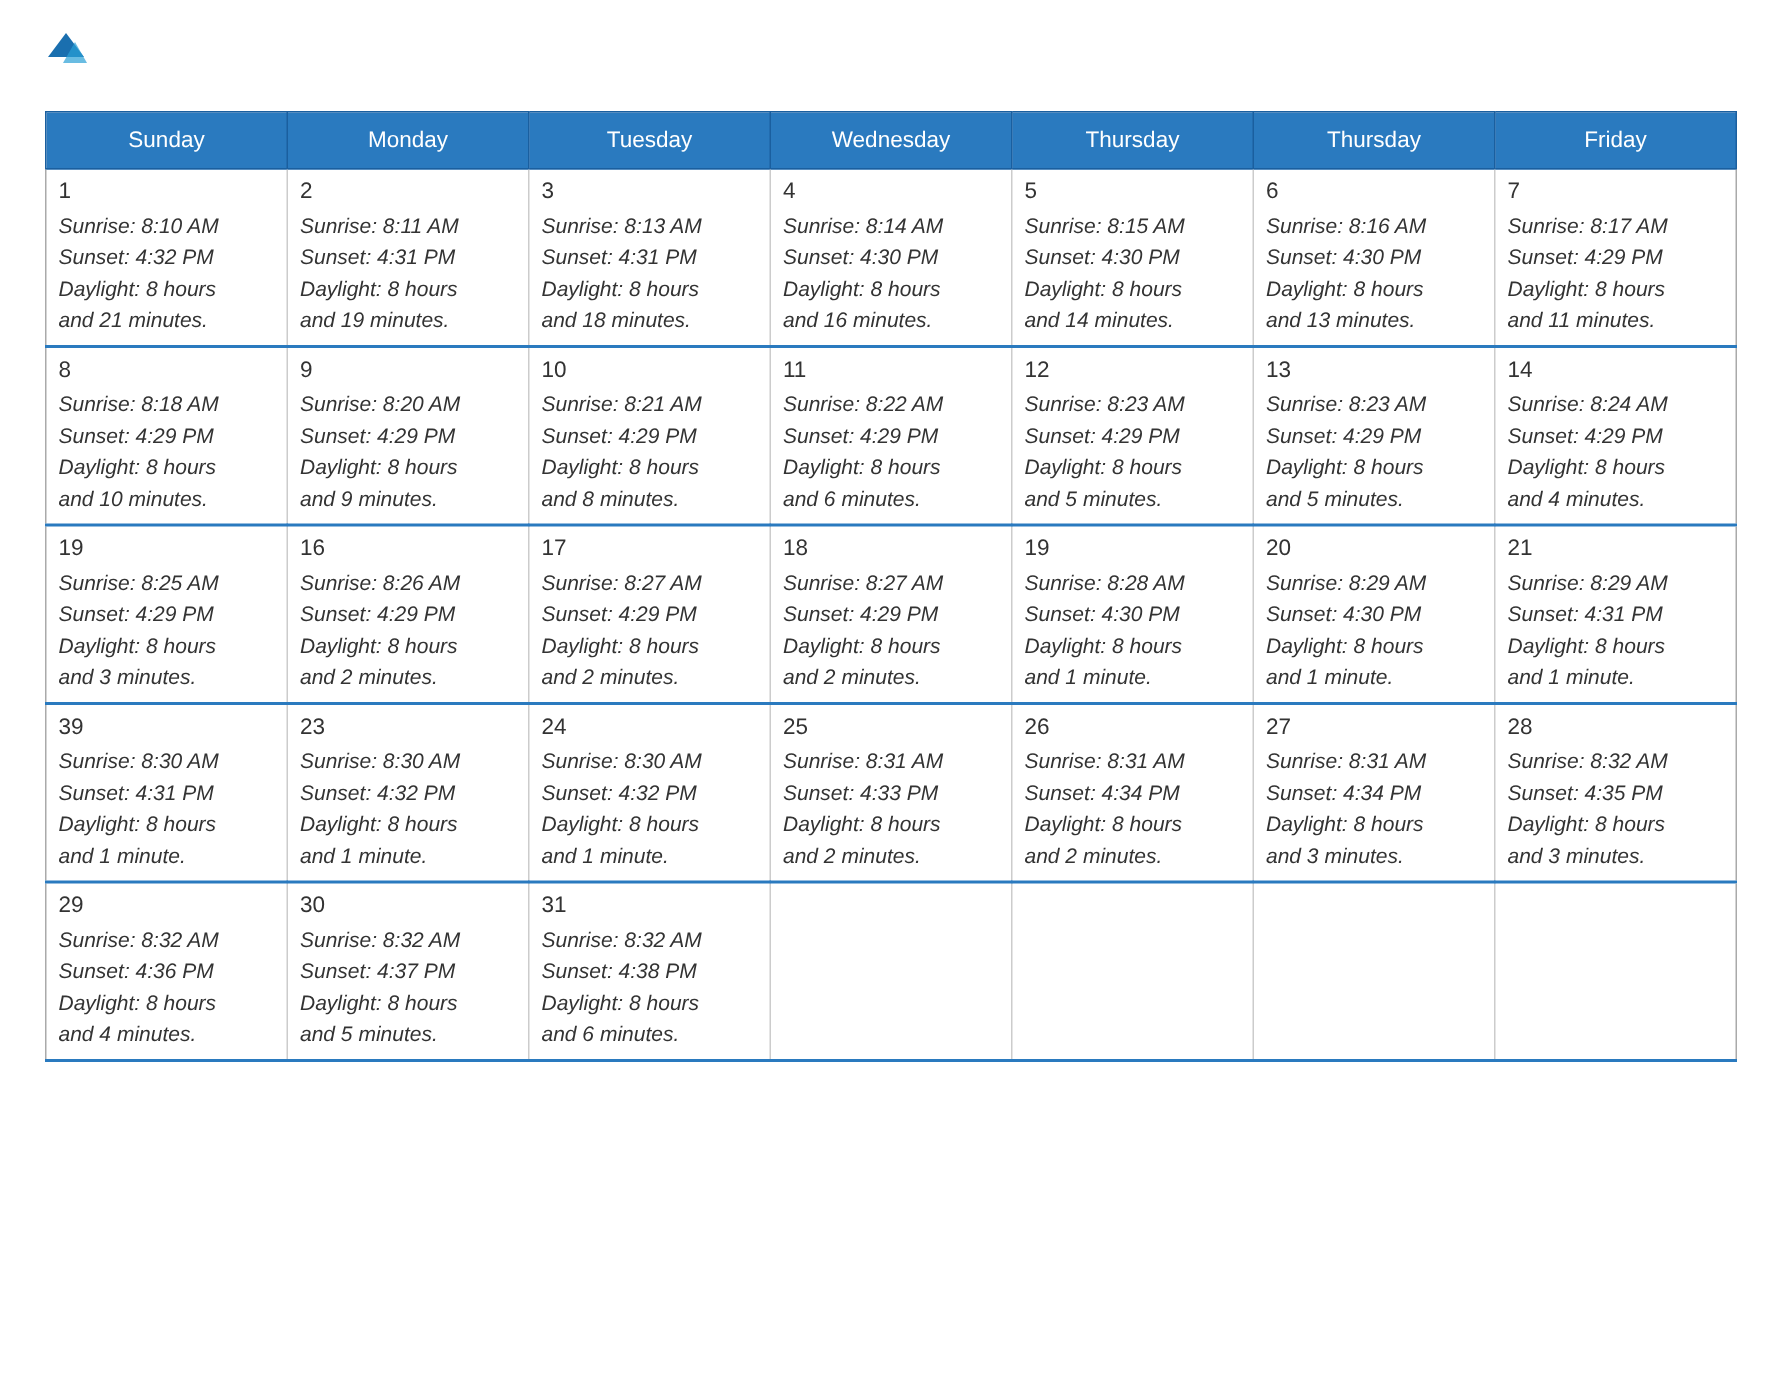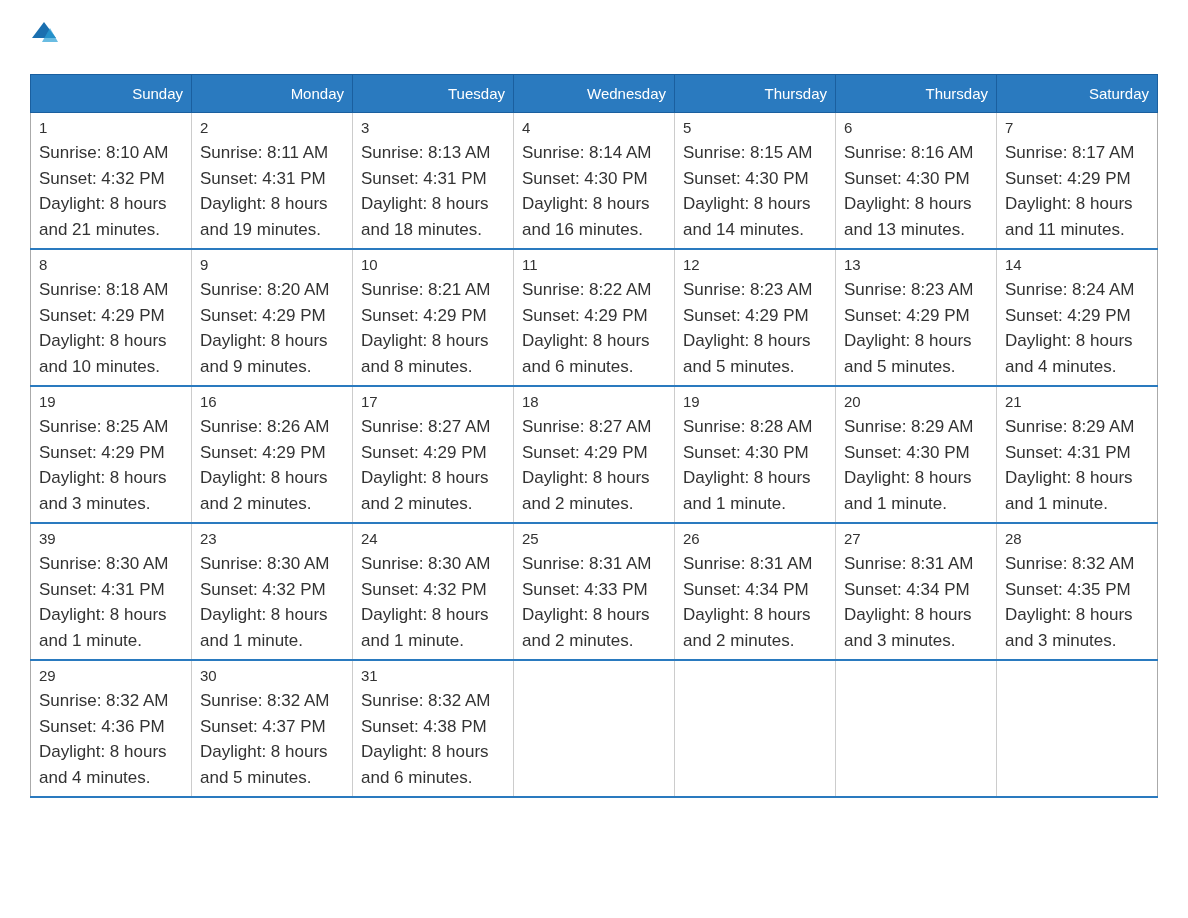--- a/index.html
+++ b/index.html
@@ -57,21 +57,21 @@
       border: 1px solid #aaa;
     }
     .calendar thead tr {
       background-color: #2a7abf;
       color: white;
     }
     .calendar thead th {
       padding: 10px 8px;
       font-size: 15px;
       font-weight: normal;
-      text-align: right;
+      text-align: center;
       border: 1px solid #1a5f9f;
       margin-left: 40px;
     }
     .calendar tbody tr {
       border-bottom: 2px solid #2a7abf;
     }
     .calendar tbody td {
       vertical-align: top;
       padding: 6px 8px;
       font-size: 13px;
@@ -83,22 +83,23 @@
     .calendar tbody td:last-child {
       border-right: none;
     }
     .day-number {
       font-size: 15px;
       font-weight: normal;
       margin-bottom: 4px;
       display: block;
     }
     .day-info {
-      font-size: 17px;
+      font-size: 14px;
       line-height: 1.5;
+      font-style: italic;
     }
     .empty-cell {
       background: #fff;
     }
   </style>
 </head>
 <body>
 
 <div class="header">
   <div class="logo">
@@ -118,21 +119,21 @@
 
 <table class="calendar">
   <thead>
     <tr>
     <th>Sunday</th>
         <th>Monday</th>
         <th>Tuesday</th>
         <th>Wednesday</th>
         <th>Thursday</th>
         <th>Thursday</th>
-        <th>Saturday</th>
+        <th>Friday</th>
       </tr>
   </thead>
   <tbody id="calendar-body">
   <tr>
         <td><span class="day-number">1</span>
 <span class="day-info">Sunrise: 8:10 AM<br>Sunset: 4:32 PM<br>Daylight: 8 hours<br>and 21 minutes.</span></td>
         <td><span class="day-number">2</span>
 <span class="day-info">Sunrise: 8:11 AM<br>Sunset: 4:31 PM<br>Daylight: 8 hours<br>and 19 minutes.</span></td>
         <td><span class="day-number">3</span>
 <span class="day-info">Sunrise: 8:13 AM<br>Sunset: 4:31 PM<br>Daylight: 8 hours<br>and 18 minutes.</span></td>

